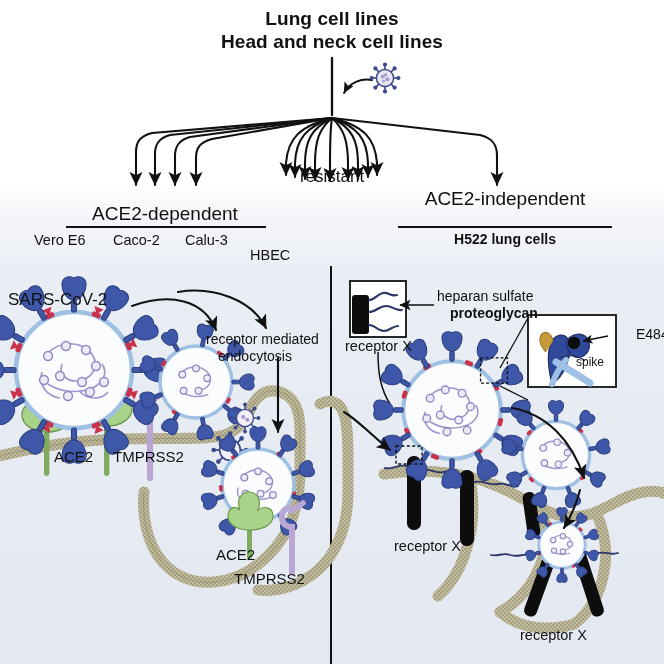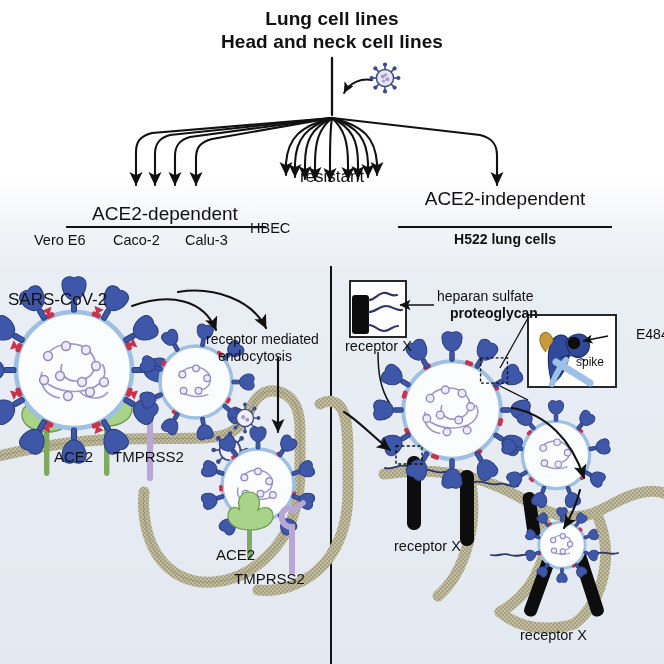--- a/index.html
+++ b/index.html
@@ -120,21 +120,21 @@
   </svg>
 
   <div class="txt lbl" style="left:0;top:167px;width:664px;text-align:center;font-size:17px;">resistant</div>
 
   <div class="txt head" style="left:10px;top:203px;width:310px;text-align:center;">ACE2-dependent</div>
   <div class="rule" style="left:66px;top:226px;width:200px;"></div>
 
   <div class="txt cell" style="left:34px;top:232px;">Vero E6</div>
   <div class="txt cell" style="left:113px;top:232px;">Caco-2</div>
   <div class="txt cell" style="left:185px;top:232px;">Calu-3</div>
-  <div class="txt cell" style="left:250px;top:220px;">HBEC</div>
+  <div class="txt cell" style="left:250px;top:247px;">HBEC</div>
 
   <div class="txt head" style="left:350px;top:188px;width:310px;text-align:center;">ACE2-independent</div>
   <div class="rule" style="left:398px;top:226px;width:214px;"></div>
   <div class="txt sub" style="left:350px;top:231px;width:310px;text-align:center;">H522 lung cells</div>
 
   <div class="divider" style="left:330px;top:266px;height:398px;"></div>
 
   <svg class="layer" viewBox="0 0 664 664">
 
     <g>

